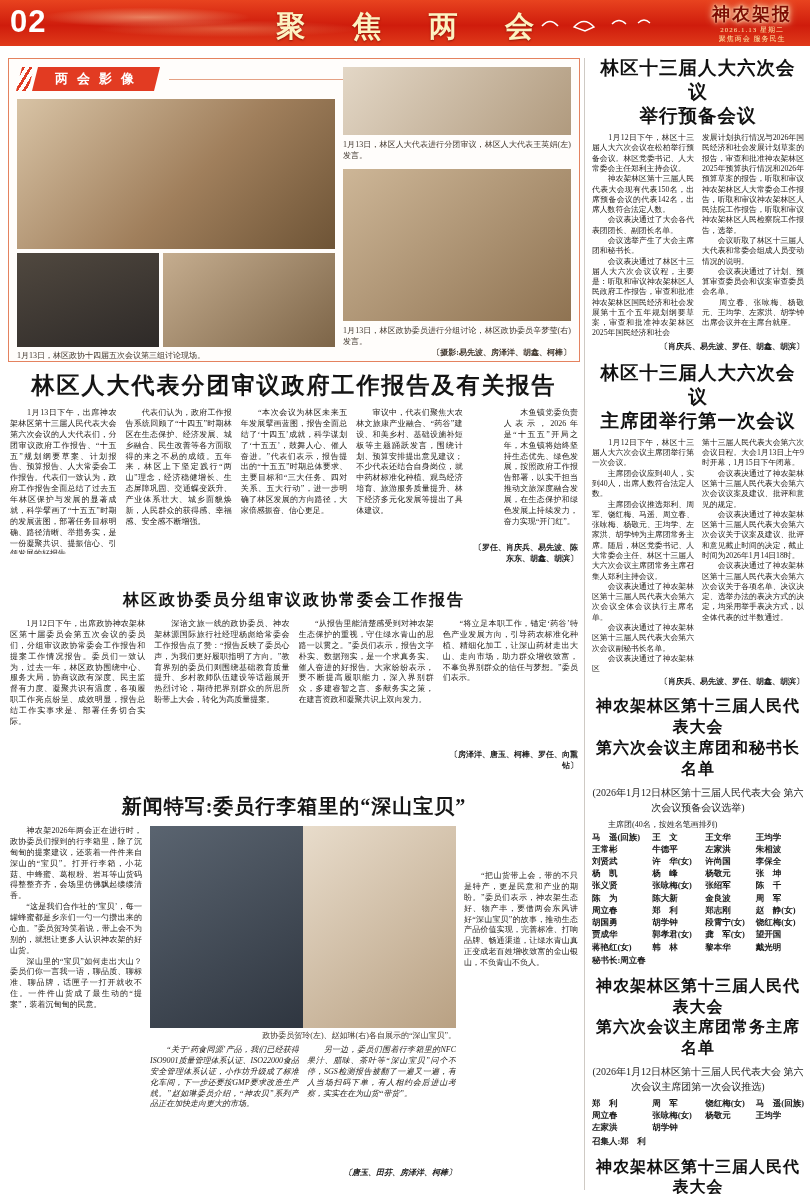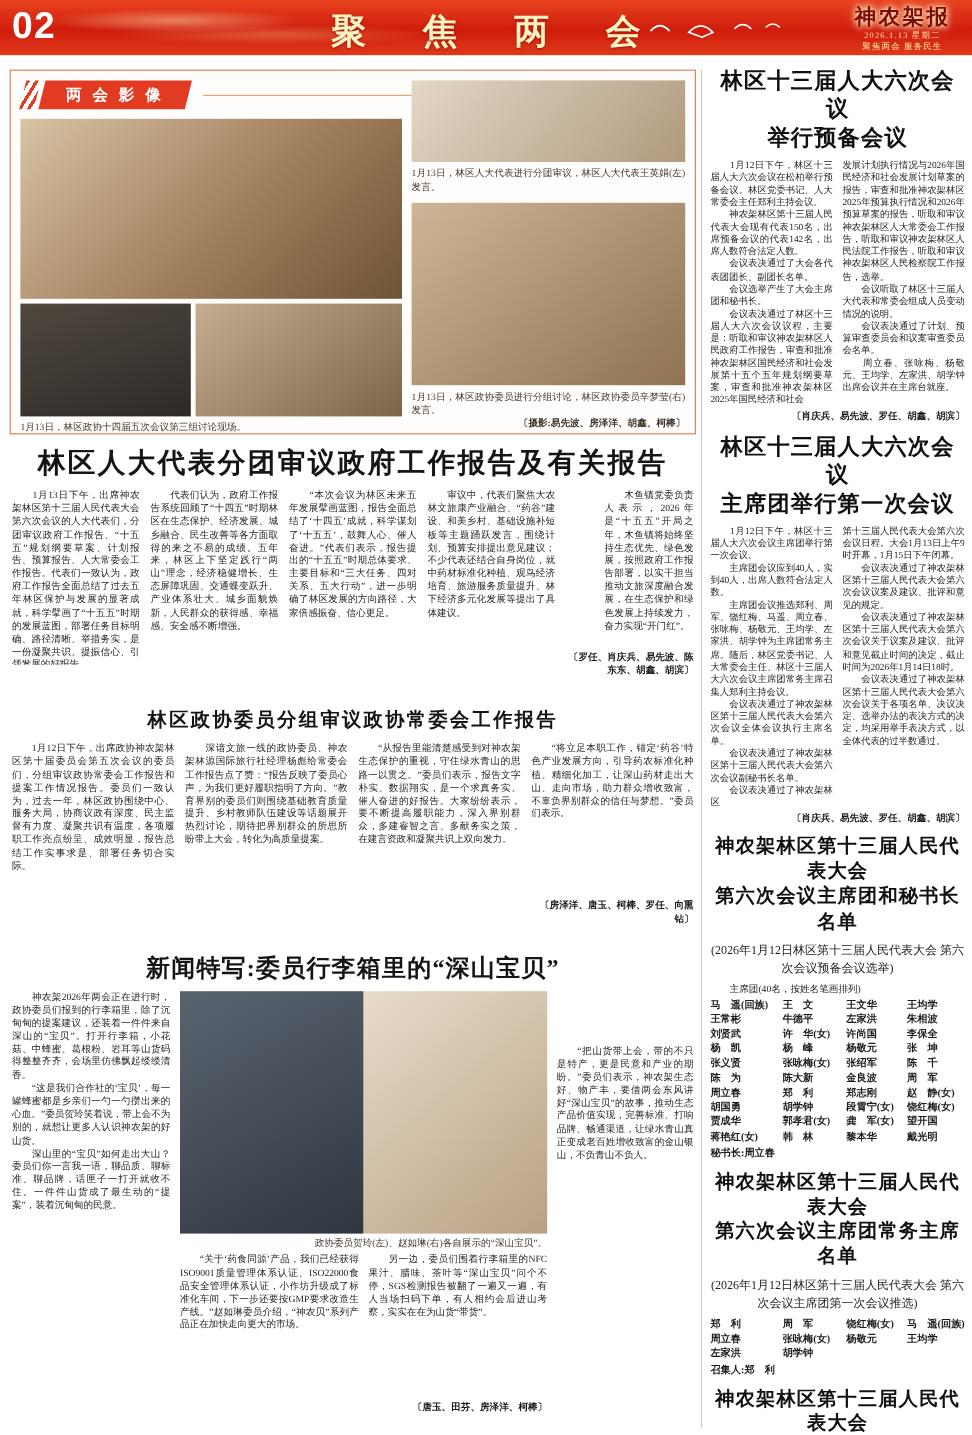--- a/index.html
+++ b/index.html
@@ -74,21 +74,21 @@
   
   .feat { position:absolute; left:10px; top:793px; width:568px; height:398px; }
   .feat .headline1 { font-size:20px; letter-spacing:1px; margin-bottom:6px; }
   .feat-row { display:flex; gap:8px; height:362px; }
   .feat-left { width:132px; }
   .feat-center { width:306px; }
   .feat-right { width:114px;margin-top:45px; }
   .feat-photo { display:flex; height:202px; }
   .feat-photo > div { flex:1; }
   .feat-caption { font-size:8px; text-align:right; color:#40362c; margin:2px 0 4px; }
-  .feat-midcols { display:flex; gap:8px; }
+  .feat-midcols { display:flex; gap:8px;font-style:italic; }
   .feat-midcols > div { flex:1; height:138px; }
   
   .vdiv { position:absolute; left:584px; top:58px; bottom:6px; width:1px; background:#cfcac4; }
   .rightcol { position:absolute; left:592px; top:56px; width:212px; height:1138px; overflow:hidden; }
   .rblock { margin-bottom:9px; }
   .rtitle {
     text-align:center; font-weight:900; font-size:18.5px; line-height:1.3;
     letter-spacing:1px; white-space:pre-line; color:#111; margin-bottom:5px;
   }
   .rtitle.small { font-size:16px; }

